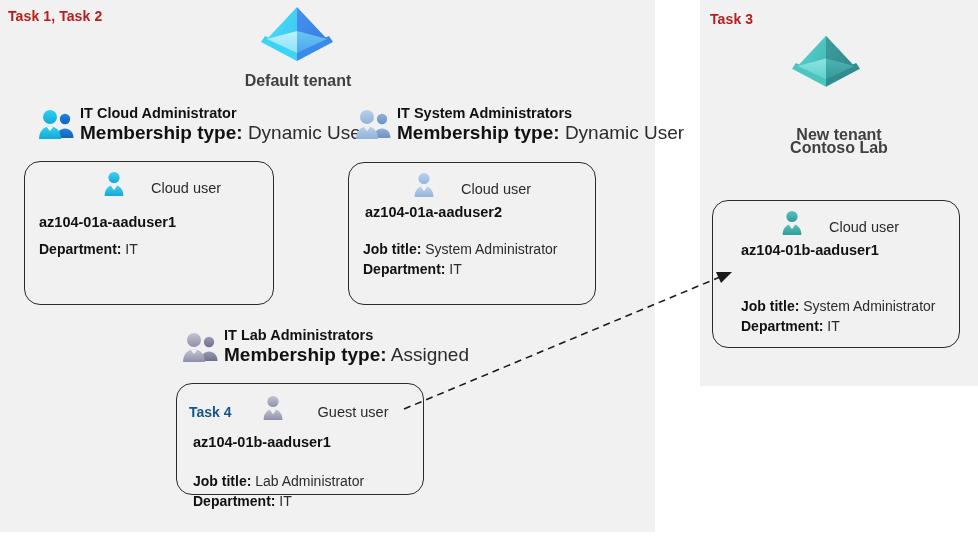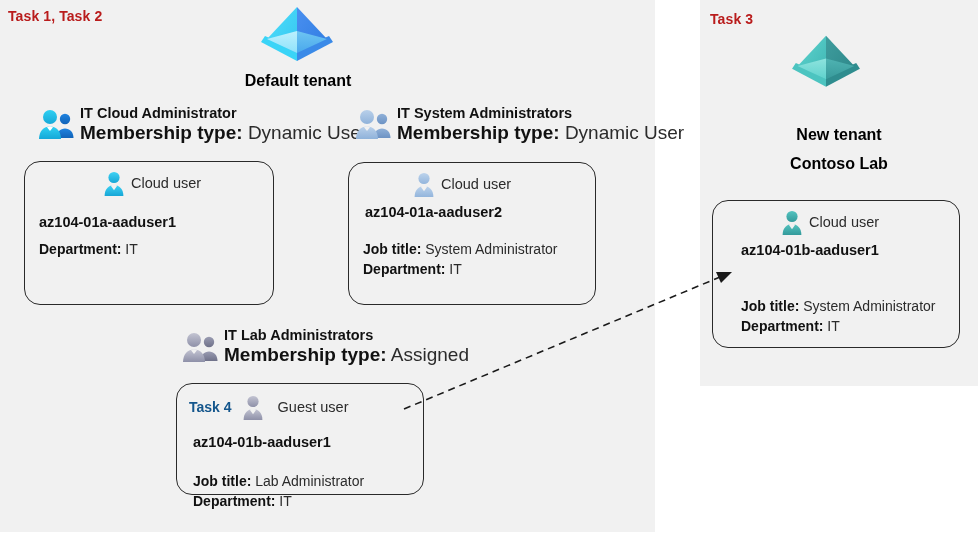--- a/index.html
+++ b/index.html
@@ -6,33 +6,33 @@
   body{width:978px;height:540px;position:relative;overflow:hidden;
        font-family:"Liberation Sans","DejaVu Sans",sans-serif;}
 
   .panel{position:absolute;background:#f1f1f1;}
   #panel-left{left:0;top:0;width:655px;height:532px;}
   #panel-right{left:700px;top:0;width:278px;height:386px;}
 
   .task-label{position:absolute;color:#b91c1c;font-weight:bold;font-size:14px;
               letter-spacing:.1px;white-space:nowrap;}
 
-  .tenant-name{position:absolute;font-weight:bold;color:#000000;white-space:nowrap;
+  .tenant-name{position:absolute;font-weight:bold;color:#404040;white-space:nowrap;
                text-align:center;}
 
   .group{position:absolute;}
   .group-title{font-weight:bold;font-size:14.5px;color:#111;white-space:nowrap;line-height:19px;}
   .group-meta{font-size:19px;color:#2b2b2b;white-space:nowrap;line-height:19px;text-align:center;}
   .group-meta b{color:#111;font-weight:bold;}
   .group-rows{position:absolute;left:42px;top:0;}
 
   .card{position:absolute;border:1.4px solid #2a2a2a;border-radius:16px;
         background:#f1f1f1;box-sizing:border-box;}
 
-  .card-head{position:absolute;display:flex;align-items:center;gap:4px;white-space:nowrap;}
+  .card-head{position:absolute;display:flex;align-items:flex-end;gap:24px;white-space:nowrap;}
   .card-head .role-type{font-size:14.5px;color:#2b2b2b;}
   .card-head .mini-task{color:#14568c;font-weight:bold;font-size:14px;margin-right:4px;}
 
   .card-user{position:absolute;font-weight:bold;font-size:14.5px;color:#111;white-space:nowrap;}
   .card-attrs{position:absolute;font-size:14px;color:#2b2b2b;line-height:19.5px;white-space:nowrap;}
   .card-attrs b{color:#111;font-weight:bold;}
   .card-attrs div{white-space:nowrap;}
 
   svg.icon{display:block;overflow:visible;}
   .abs{position:absolute;}
@@ -99,21 +99,21 @@
     </defs>
     <polygon points="42,47 10,33 6,39 42,58" fill="#4cc4c0"></polygon>
     <polygon points="42,47 74,33 78,39 42,58" fill="#2f8d8f"></polygon>
     <polygon points="42,4 12,36 42,50" fill="url(#t2a)"></polygon>
     <polygon points="42,4 72,36 42,50" fill="url(#t2b)"></polygon>
     <polygon points="42,28 12,36 42,50" fill="url(#t2c)"></polygon>
     <polygon points="42,28 72,36 42,50" fill="url(#t2d)"></polygon>
   </svg>
 </div>
 <div class="tenant-name" style="left:706px;top:126px;width:266px;font-size:16px;">New  tenant</div>
-<div class="tenant-name" style="left:706px;top:155px;width:266px;font-size:16px;">Contoso Lab</div>
+<div class="tenant-name" style="left:706px;top:139px;width:266px;font-size:16px;">Contoso Lab</div>
 
 <div class="group" style="left:38px;top:104px;">
   <span class="abs" style="left:0;top:4px;">
     <svg class="icon" width="38" height="32" viewBox="0 0 38 32">
       <defs>
         <linearGradient id="g1a" x1="0" y1="0" x2="0" y2="1">
           <stop offset="0" stop-color="#2fd0f2"></stop>
             <stop offset="1" stop-color="#15a8d8"></stop>
         </linearGradient>
         <linearGradient id="g1b" x1="0" y1="0" x2="0" y2="1">

